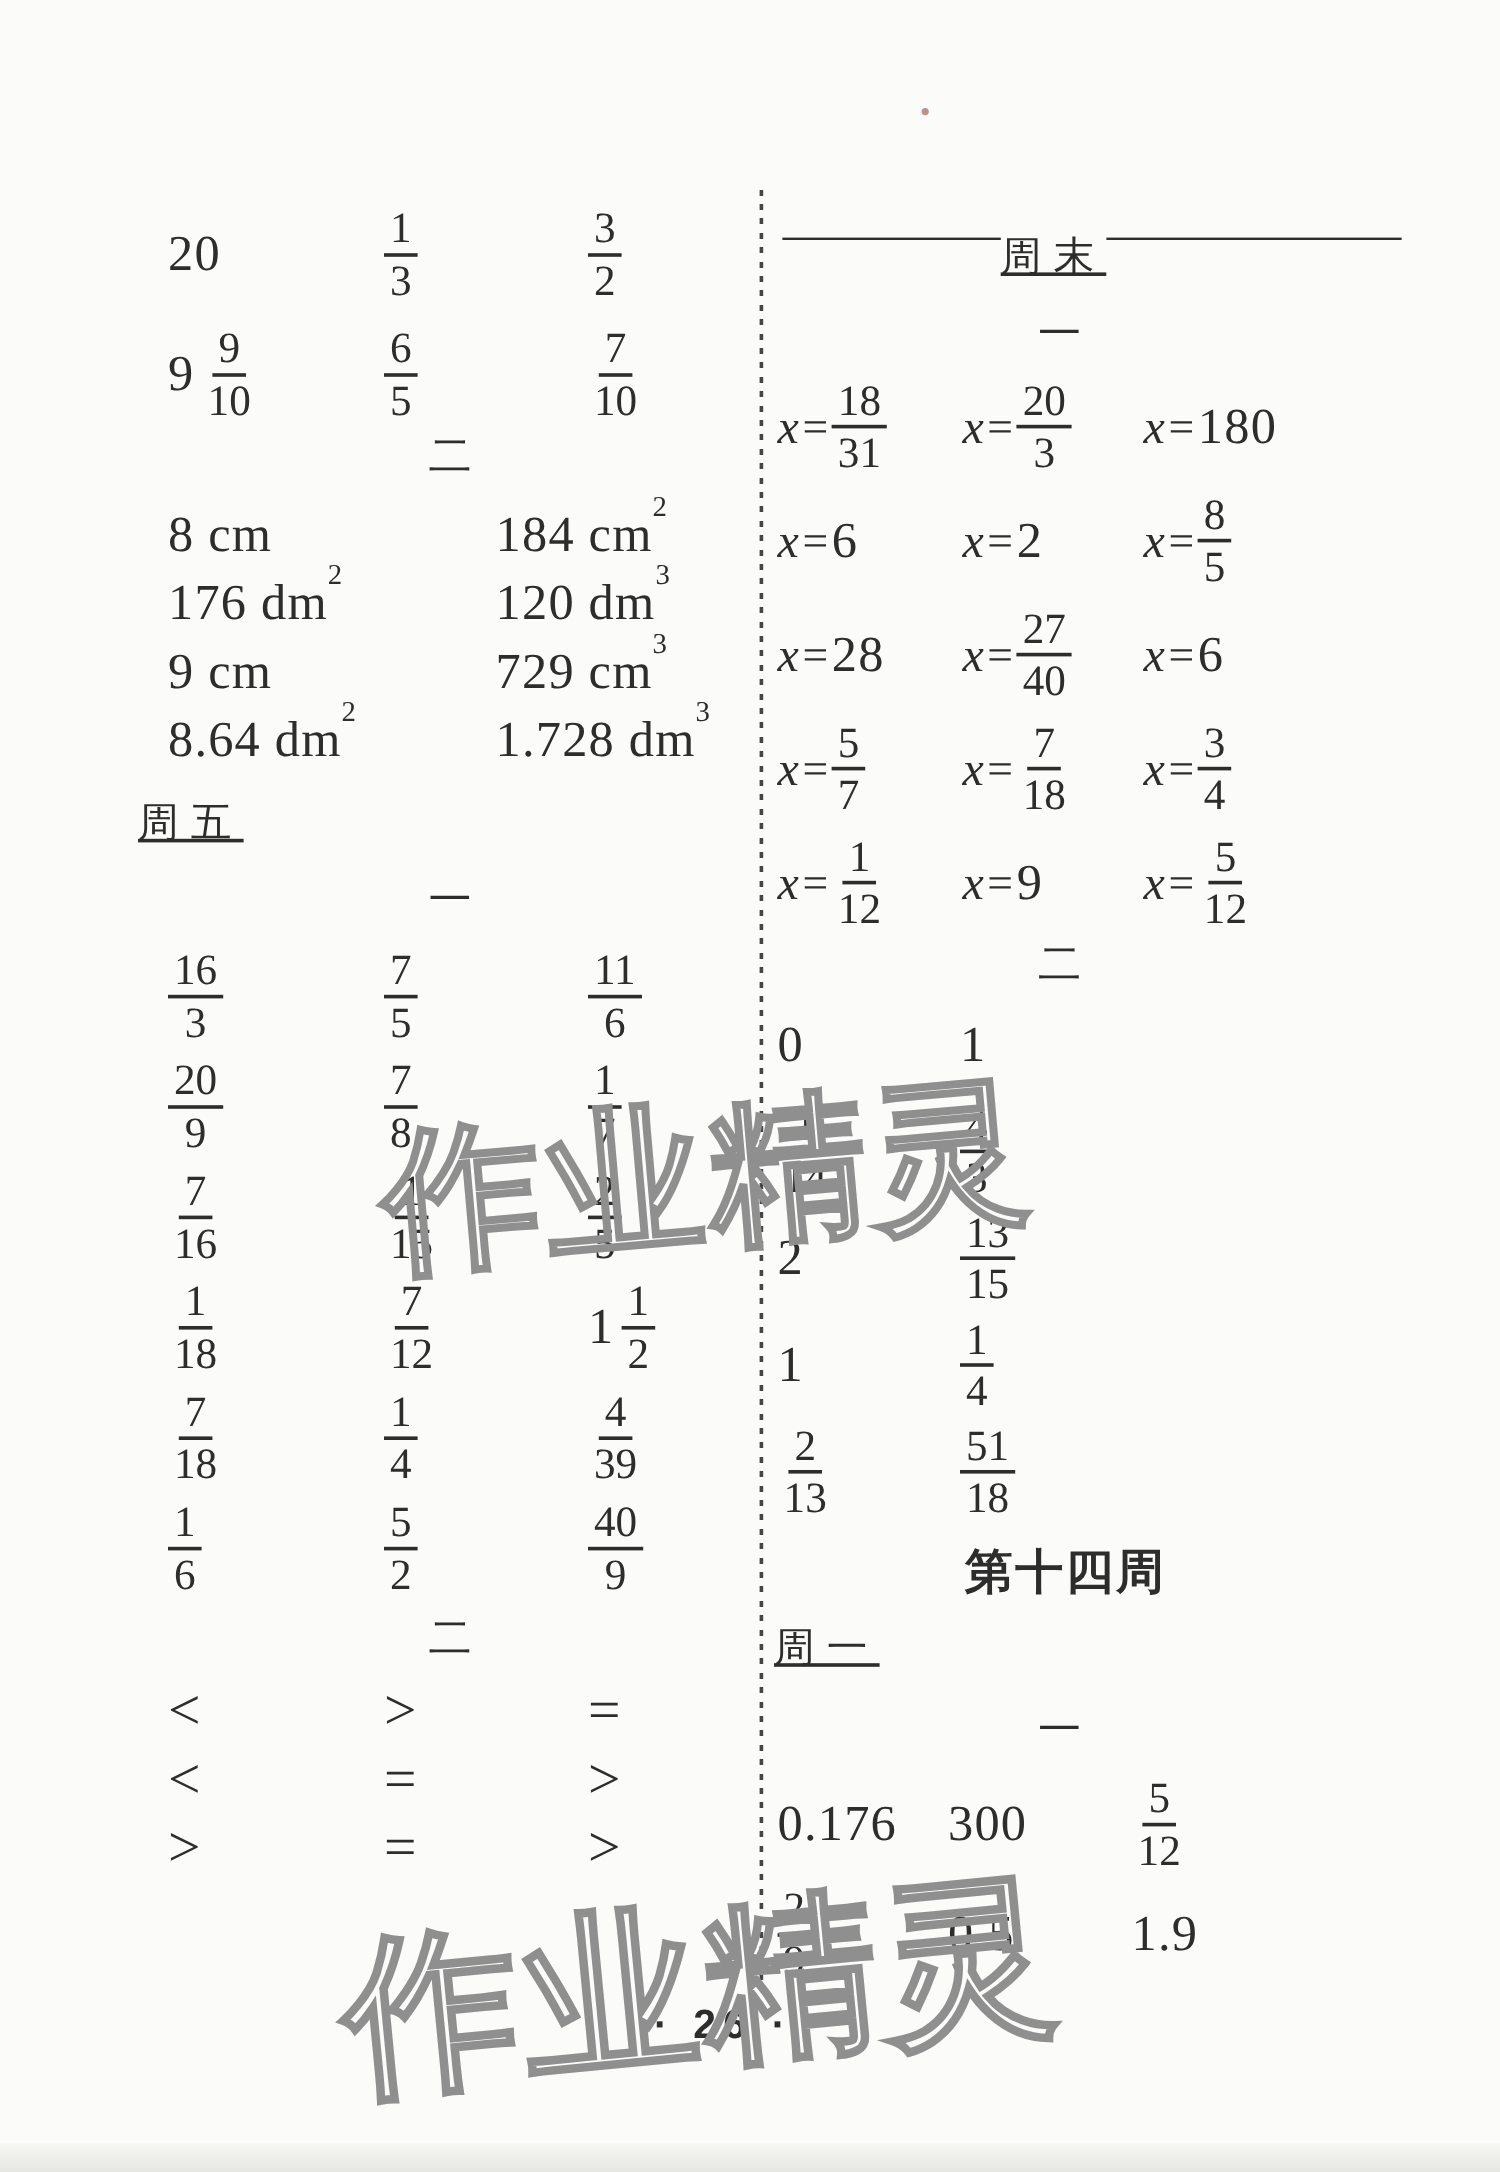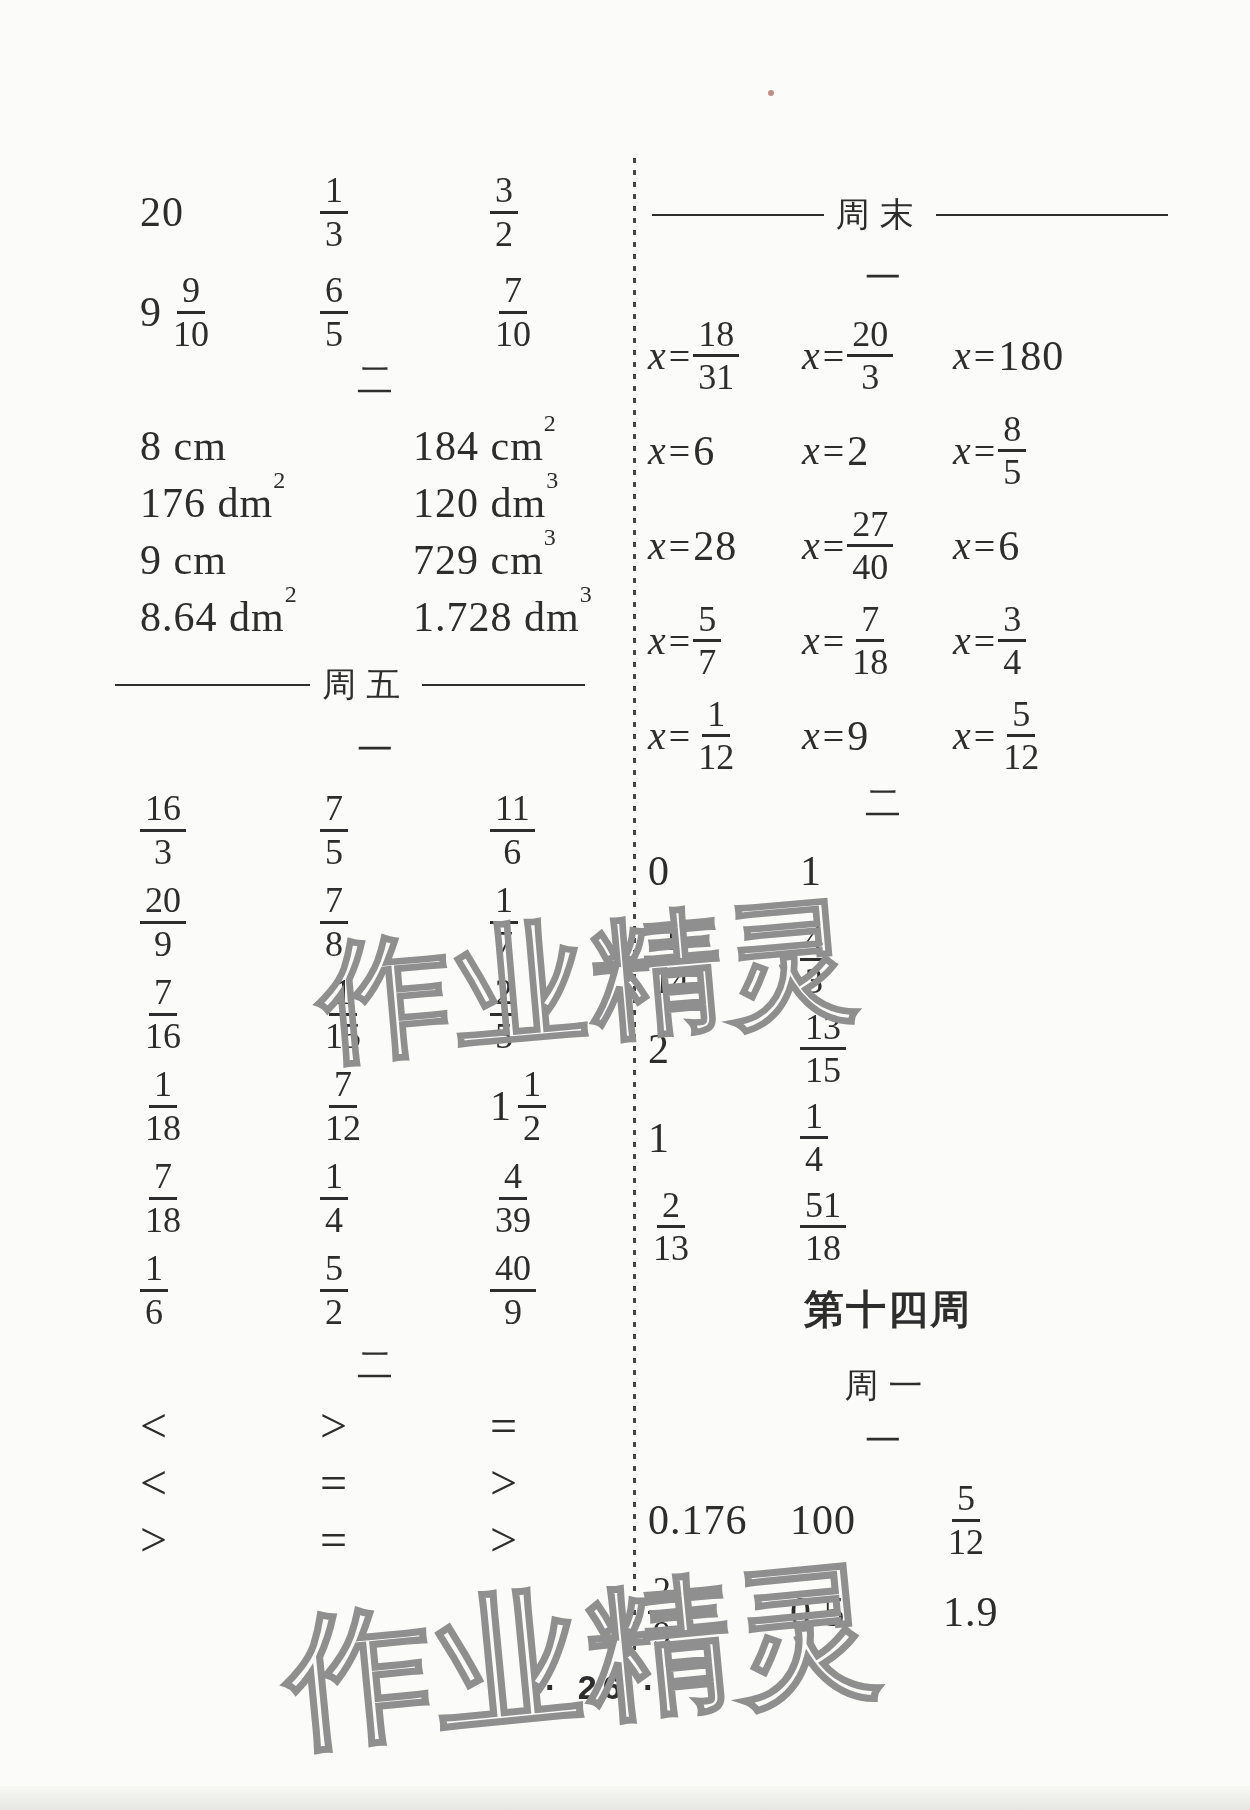--- a/index.html
+++ b/index.html
@@ -32,21 +32,21 @@
   .mixed{display:inline-flex;align-items:center;gap:7px;}
   .whole{font-size:42px;line-height:1;}
   .sym{font-size:48px;line-height:1;}
   .eq{display:inline-flex;align-items:center;white-space:nowrap;}
   .eq i{font-style:italic;font-size:40px;line-height:1;}
   .eqs{font-size:38px;line-height:1;margin:0 3px;}
   
   .sec-label{position:absolute;font-size:36px;text-align:center;line-height:1;}
   .sec-label.lft{left:140px;width:470px;}
   .sec-label.rgt{left:648px;width:470px;}
-  .header-line{position:absolute;display:flex;align-items:center;gap:12px;}
+  .header-line{position:absolute;display:flex;align-items:flex-start;gap:0;text-decoration:underline;}
   .rule-seg{height:0;border-top:2px solid #2e2e2e;}
   .hl-label{font-size:34px;white-space:nowrap;line-height:1;letter-spacing:10px;}
   .week-title{
     position:absolute;left:648px;top:1282px;width:480px;text-align:center;
     font-family:"Liberation Sans", sans-serif;font-weight:bold;font-size:40px;letter-spacing:2px;
   }
   
   .divider{
     position:absolute;left:633px;top:158px;width:3px;height:1492px;
     background:repeating-linear-gradient(to bottom,#454545 0 5px,transparent 5px 12px);
@@ -139,21 +139,21 @@
         <span class="num">729 cm<sup>3</sup></span>
       </div>
       <div class="cell">
         <span class="num">8.64 dm<sup>2</sup></span>
       </div>
       <div class="cell">
         <span class="num">1.728 dm<sup>3</sup></span>
       </div>
     </div>
 
-  <div class="header-line" style="left:115px;top:668px;width:470px;">
+  <div class="header-line" style="left:115px;top:668px;width:470px;flex-direction:column;">
     <span class="rule-seg" style="flex:1.2;"></span>
     <span class="hl-label">周五</span>
     <span class="rule-seg" style="flex:1;"></span>
   </div>
 
   <div class="sec-label lft" style="top:732px;">一</div>
 
   <div class="grid gf">
       <div class="cell">
         <span class="frac">
@@ -504,21 +504,21 @@
     <span class="rule-seg" style="flex:1;"></span>
   </div>
 
   <div class="sec-label rgt" style="top:1423px;">一</div>
 
   <div class="grid gw">
       <div class="cell">
         <span class="num">0.176</span>
       </div>
       <div class="cell">
-        <span class="num">100</span>
+        <span class="num">300</span>
       </div>
       <div class="cell">
         <span class="frac">
           <span class="fn">5</span>
           <span class="fd">12</span>
         </span>
       </div>
       <div class="cell">
         <span class="frac">
           <span class="fn">2</span>

